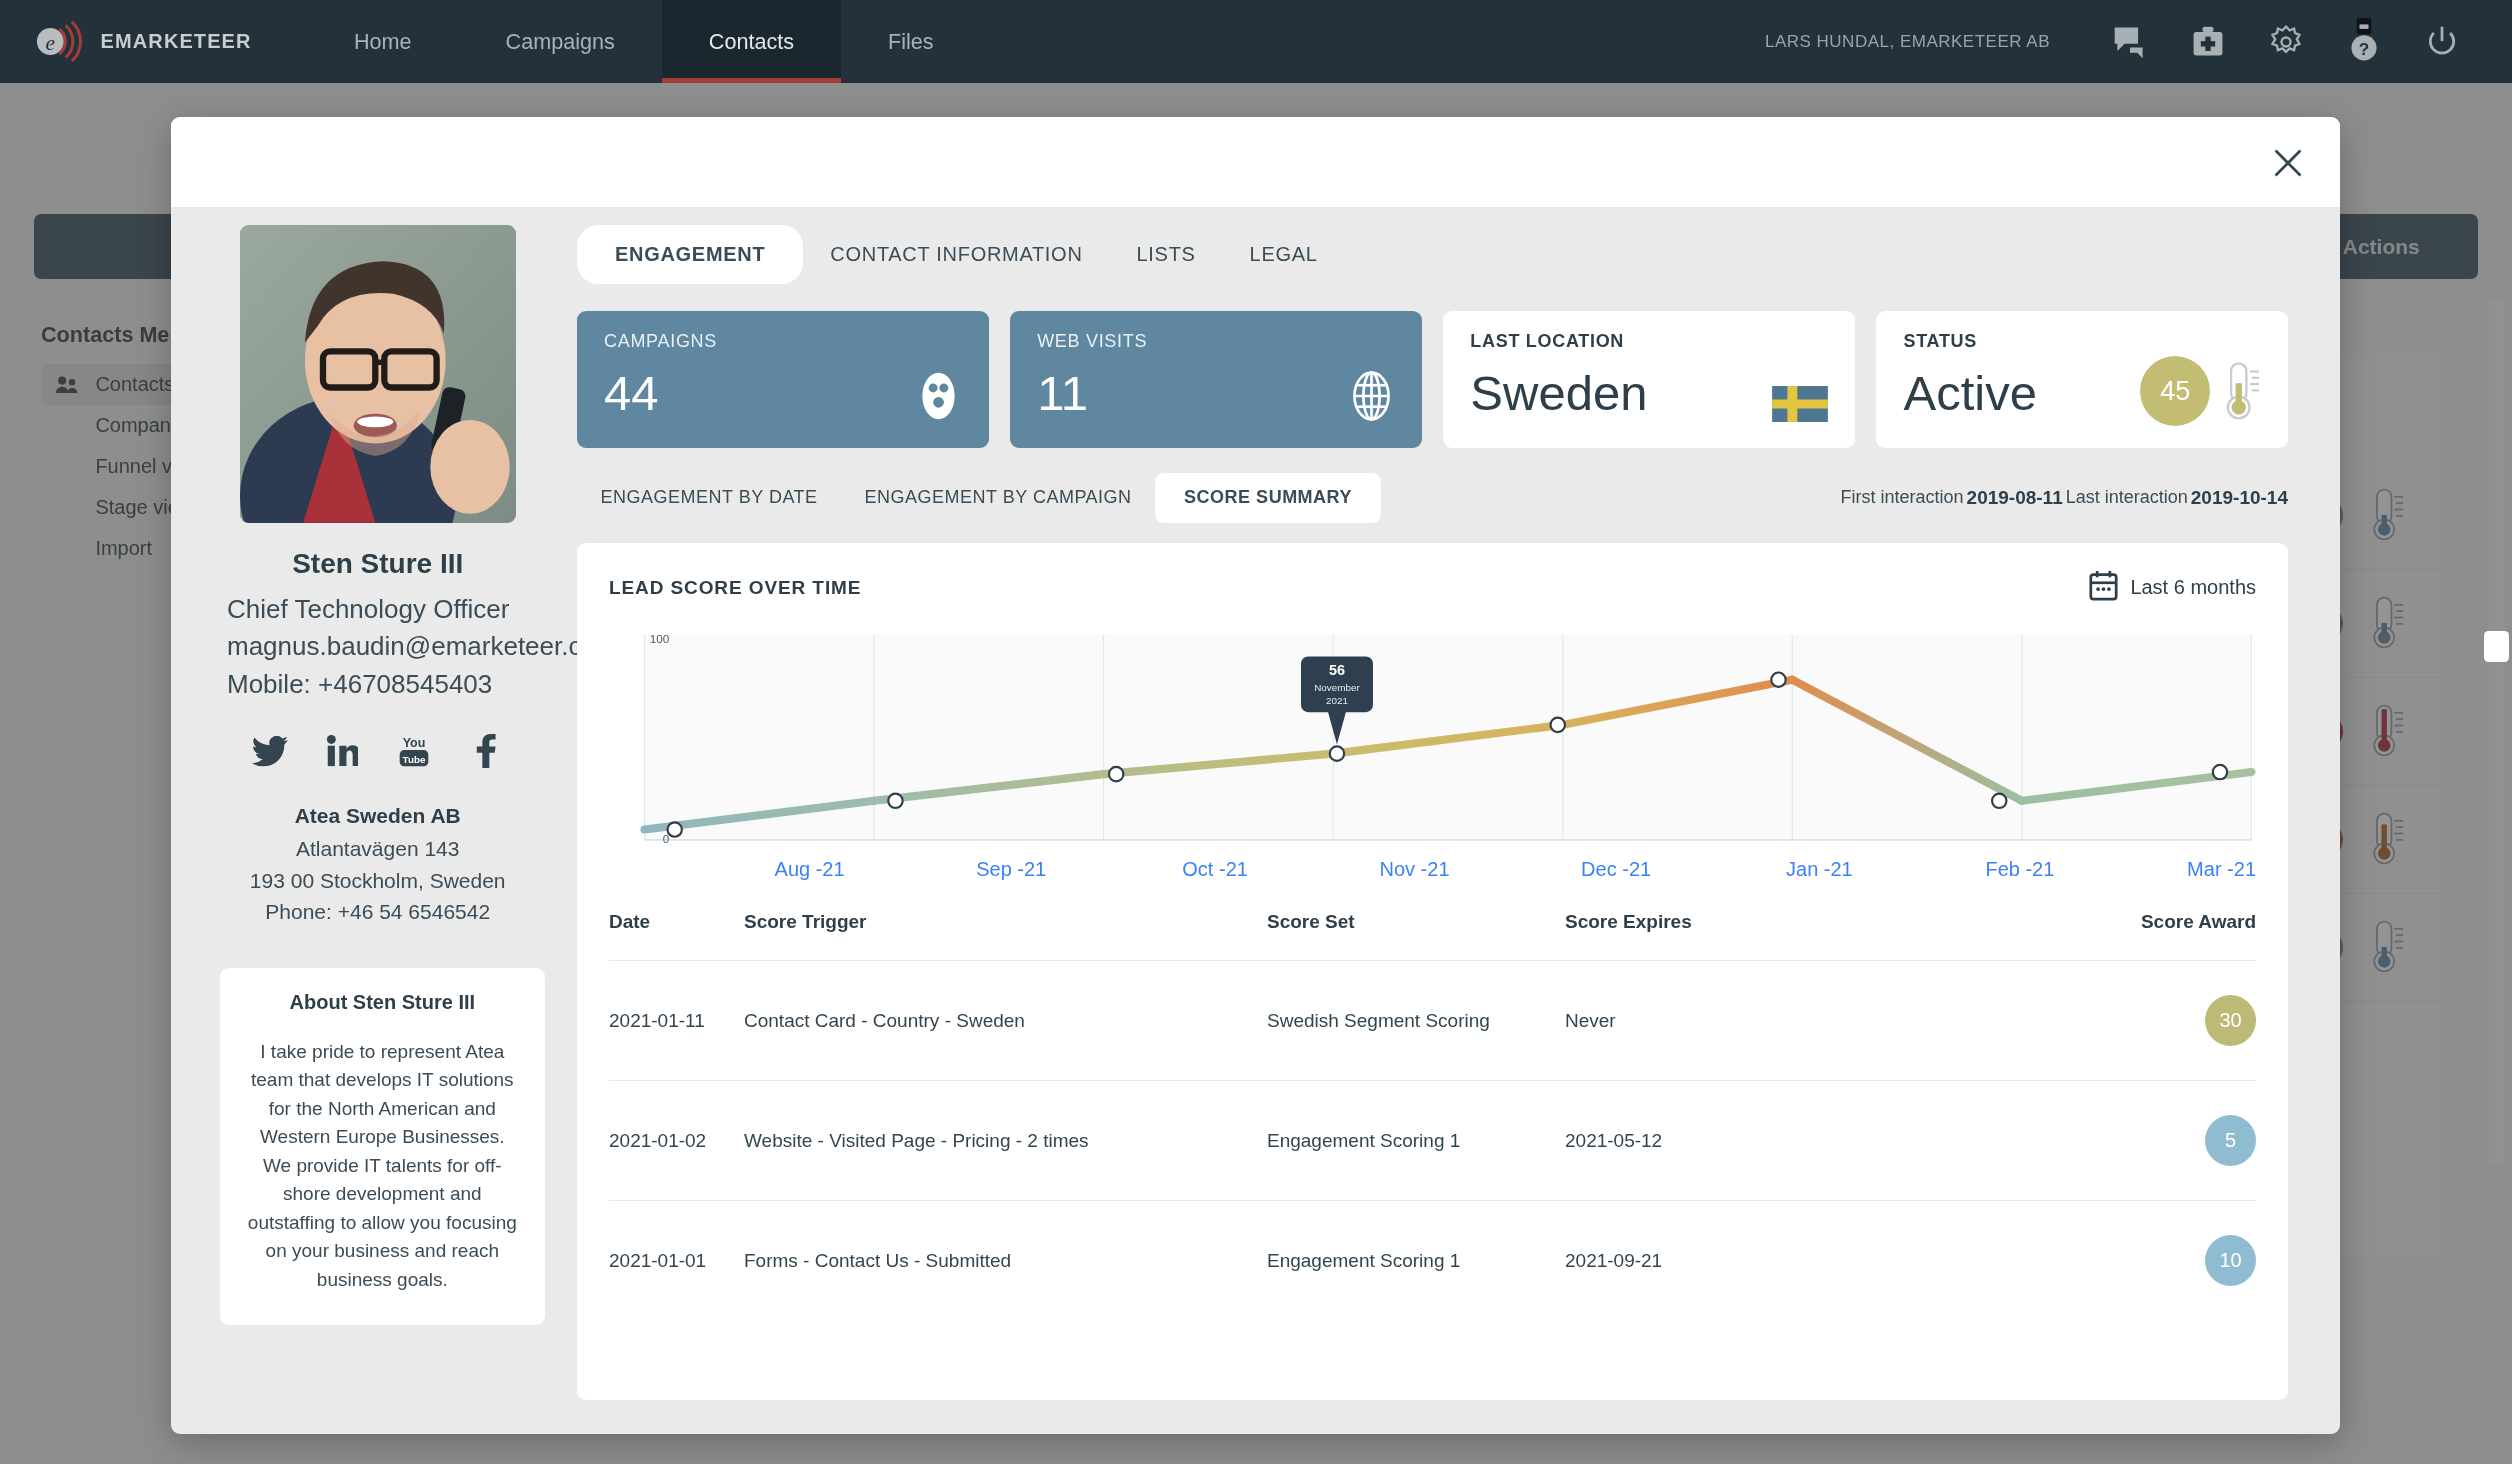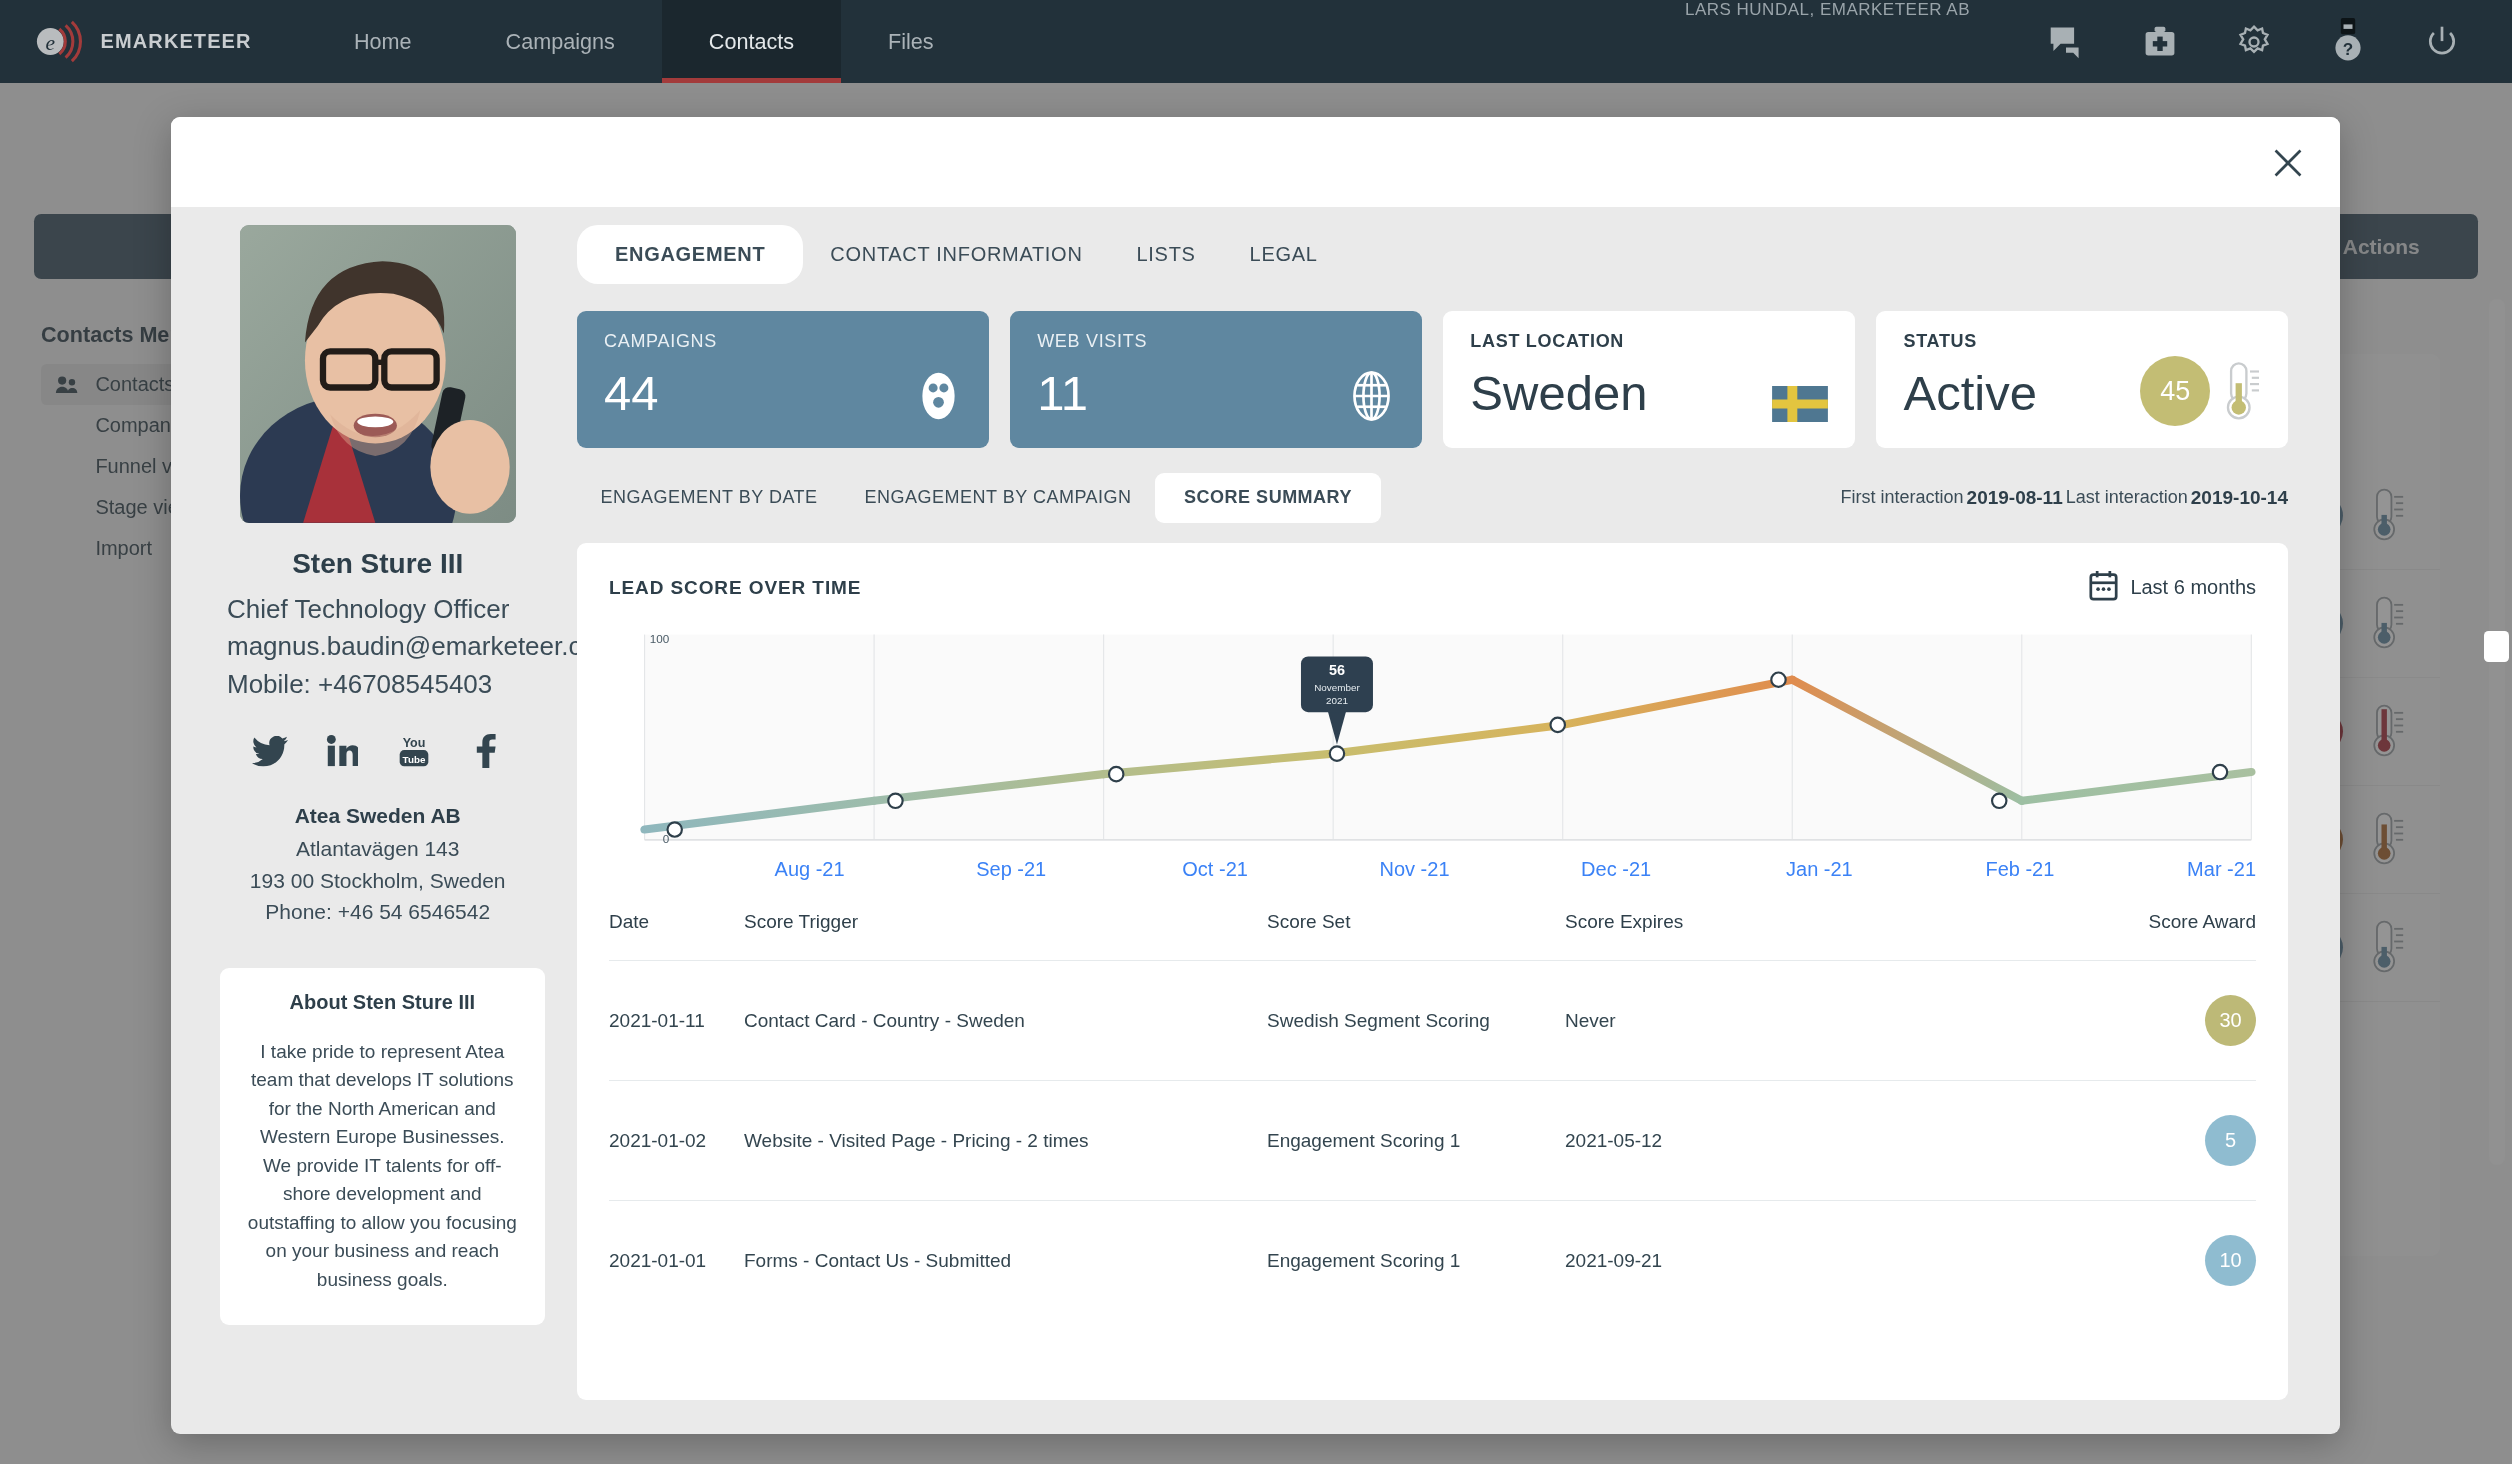--- a/index.html
+++ b/index.html
@@ -26,21 +26,21 @@
     display: flex; align-items: center; justify-content: center;
     padding: 0 47px; color: #aab2b7; font-size: 21.6px; height: 83px;
     position: relative; cursor: pointer;
   }
   .navlink.active { background: #1b272e; color: #e4e8ea; }
   .navlink.active::after {
     content: ""; position: absolute; left: 0; right: 0; bottom: 0;
     height: 5.4px; background: #a33b3b;
   }
   .nav-right {
-    margin-left: auto; display: flex; gap: 16px; margin-right: 31px;
+    margin-left: auto; display: flex; align-items: center; gap: 0; margin-right: 31px;
   }
   .user-label { color: #9aa4aa; font-size: 17px; letter-spacing: 0.5px; margin-right: 41px; }
   .navicon {
     width: 78px; height: 83px; display: flex; align-items: center; justify-content: center;
     cursor: pointer;
   }
 
   
   .page-behind { position: absolute; left: 0; top: 83px; width: 2512px; height: 1382px; background: #f2f2f2; }
   .newcontact-btn {
@@ -167,21 +167,21 @@
   .chart-title { font-size: 19px; font-weight: bold; letter-spacing: 0.9px; color: #2e3f4a; }
   .chart-range { margin-left: auto; display: flex; align-items: center; gap: 12.6px; font-size: 20px; color: #2e3f4a; cursor: pointer; }
 
   .plotwrap { position: relative; height: 216px; margin-top: 25px; }
   .xlabels { display: flex; margin-top: 10.8px; padding-left: 34px; }
   .xlab { flex: 1; text-align: right; font-size: 20px; color: #3b82f6; }
 
   
   table { width: 100%; border-collapse: collapse; margin-top: 20px; }
   th {
-    text-align: left; font-size: 19px; font-weight: normal; color: #2e3f4a;
+    text-align: left; font-size: 19px; font-weight: bold; color: #2e3f4a;
     padding: 10.8px 0 27px 0;
   }
   td { font-size: 19px; color: #33454f; padding: 34px 0; border-top: 0.9px solid #e6eaec; }
   .awardcell { text-align: right; }
   .award {
     width: 51px; height: 51px; border-radius: 50%; display: inline-flex;
     align-items: center; justify-content: center; color: #fff; font-size: 20px;
   }
 </style>
 </head>

